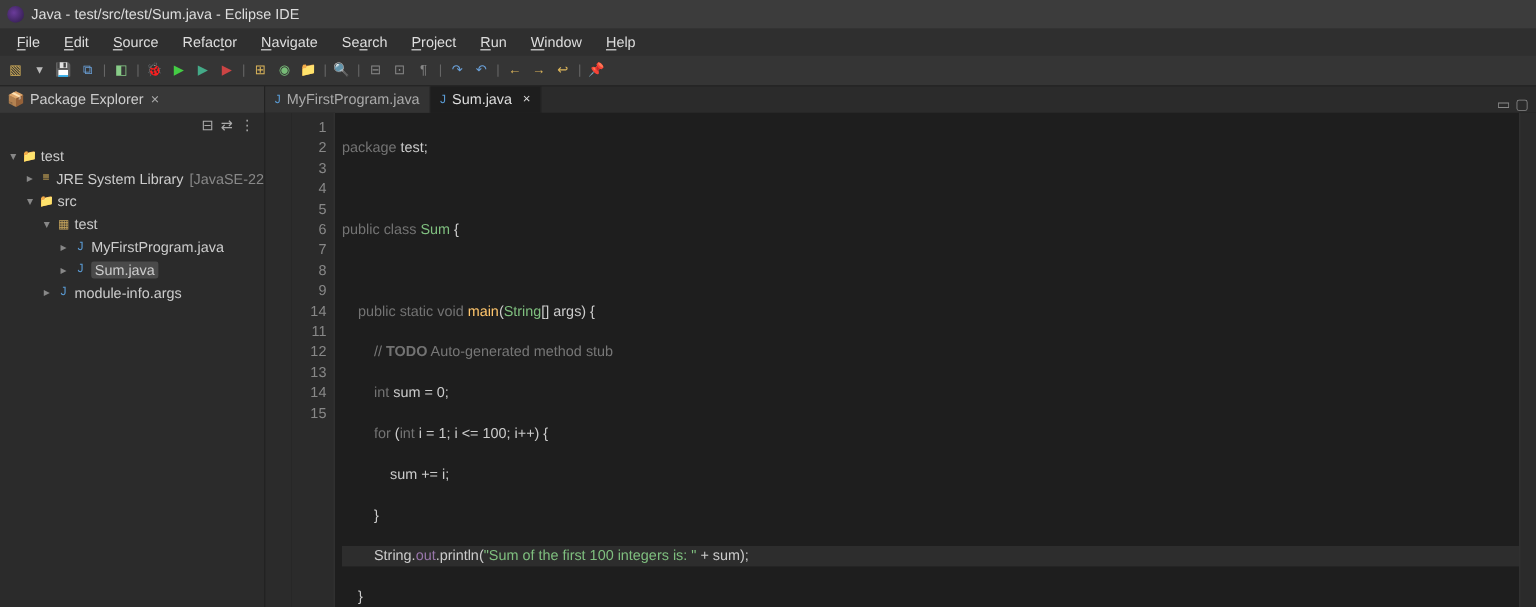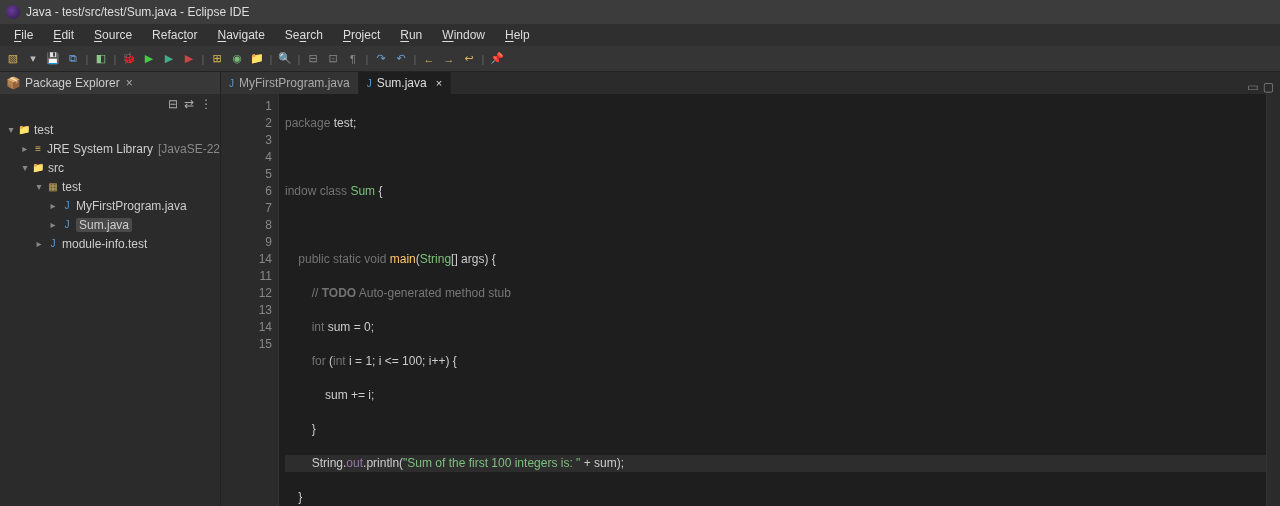--- a/index.html
+++ b/index.html
@@ -144,21 +144,21 @@
         <span class="lbl">MyFirstProgram.java</span>
       </div>
       <div class="tree-row selected" style="padding-left:48px">
         <span class="exp">▸</span>
         <span class="ico java-ico">J</span>
         <span class="lbl">Sum.java</span>
       </div>
       <div class="tree-row" style="padding-left:34px">
         <span class="exp">▸</span>
         <span class="ico java-ico">J</span>
-        <span class="lbl">module-info.test</span>
+        <span class="lbl">module-info.args</span>
       </div>
     </div>
   </div>
 
   <div class="editor">
     <div class="tabs">
       <div class="tab">
         <span class="jico">J</span>
         <span>MyFirstProgram.java</span>
       </div>
@@ -189,21 +189,21 @@
         <div class="gl">14</div>
         <div class="gl">11</div>
         <div class="gl">12</div>
         <div class="gl">13</div>
         <div class="gl">14</div>
         <div class="gl">15</div>
       </div>
       <div class="code">
 <div class="line"><span class="kw">package</span><span> test;</span></div>
 <div class="line"></div>
-<div class="line"><span class="kw">indow class </span><span class="cls">Sum</span><span> {</span></div>
+<div class="line"><span class="kw">public class </span><span class="cls">Sum</span><span> {</span></div>
 <div class="line"></div>
 <div class="line"><span class="kw">    public static void </span><span class="mth">main</span><span>(</span><span class="type">String</span><span>[] args) {</span></div>
 <div class="line"><span class="comm">        // </span><span class="todo" style="font-weight:bold">TODO</span><span class="comm"> Auto-generated method stub</span></div>
 <div class="line"><span class="kw">        int</span><span> sum = 0;</span></div>
 <div class="line"><span class="kw">        for</span><span> (</span><span class="kw">int</span><span> i = 1; i &lt;= 100; i++) {</span></div>
 <div class="line"><span>            sum += i;</span></div>
 <div class="line"><span>        }</span></div>
 <div class="line hl"><span>        String.</span><span class="fld">out</span><span>.println(</span><span class="str">"Sum of the first 100 integers is: "</span><span> + sum);</span></div>
 <div class="line"><span>    }</span></div>
 

